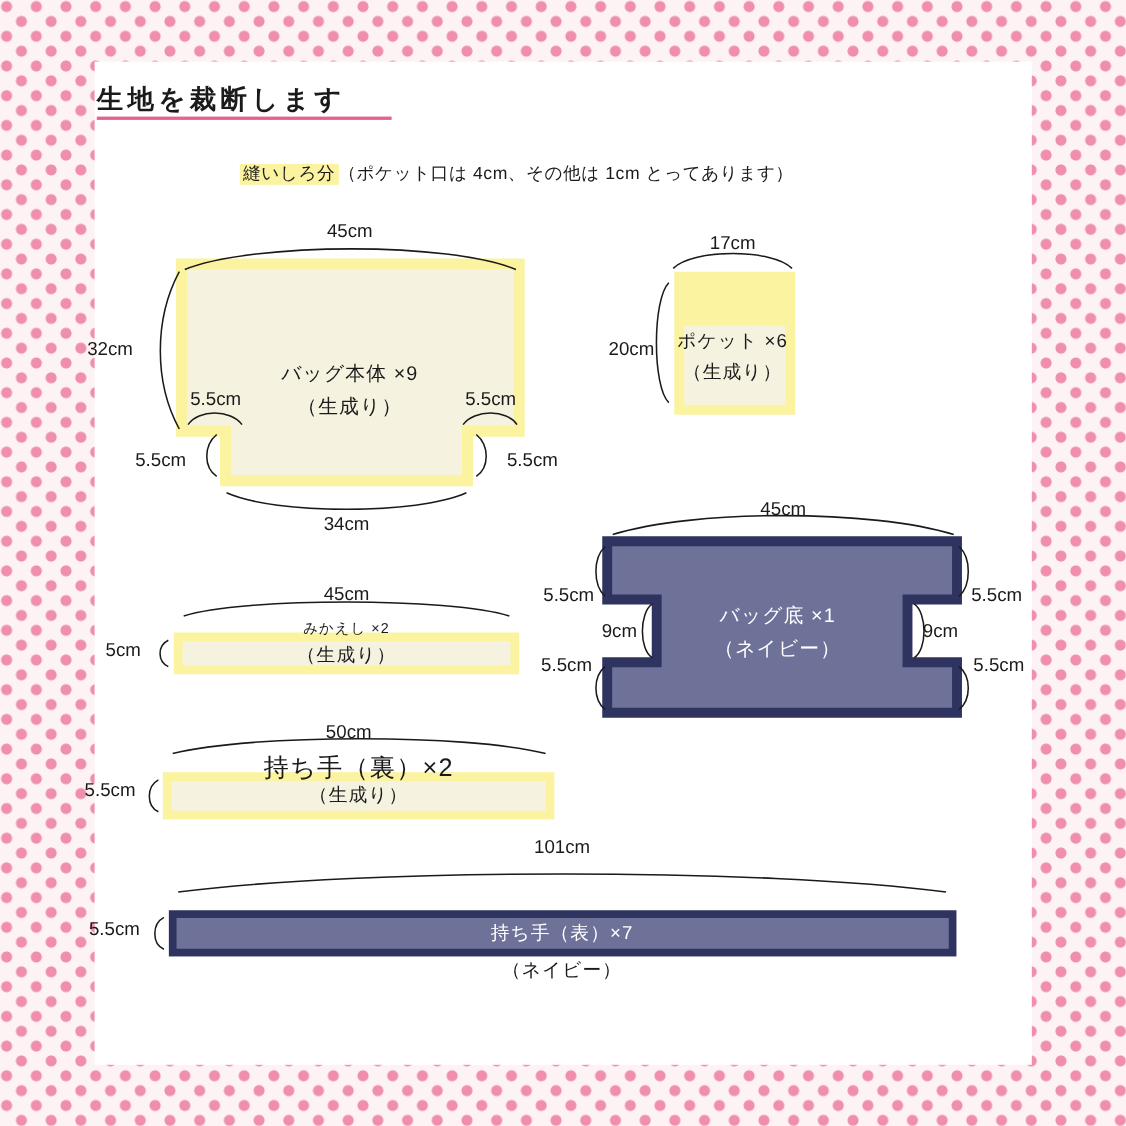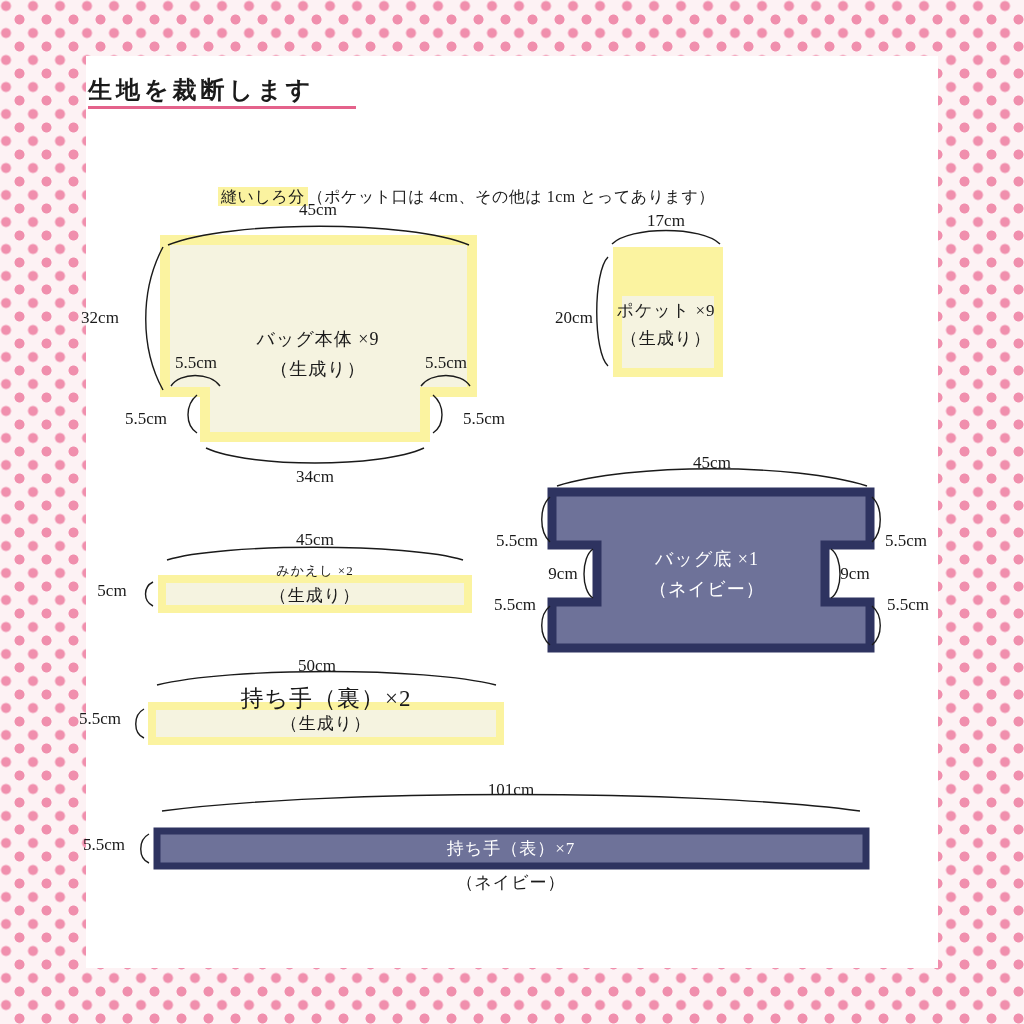--- a/index.html
+++ b/index.html
@@ -10,36 +10,36 @@
   }
   html,body{margin:0;padding:0;}
   #page{
     position:relative;width:1024px;height:1024px;overflow:hidden;
     background-color:var(--dot_bg);
     background-image:
       radial-gradient(circle, var(--dot) 4.6px, transparent 5.4px),
       radial-gradient(circle, var(--dot) 4.6px, transparent 5.4px);
     background-size:27px 27px;
     background-position:6px 6px, 19.5px 19.5px;
-    font-family:Liberation Serif, serif;
+    font-family:Liberation Sans, sans-serif;
     color:var(--text);
   }
   #panel{position:absolute;left:86px;top:56px;right:86px;bottom:56px;background:var(--panel);}
   svg{position:absolute;left:0;top:0;pointer-events:none;}
   .sh-cream{fill:var(--cream);stroke:var(--yellow);}
   .sh-navy{fill:var(--navy_fill);stroke:var(--navy_border);}
   .band{fill:var(--yellow);stroke:none;}
   .arc{fill:none;stroke:var(--text);stroke-width:1.4;}
   .lbl{position:absolute;transform:translate(-50%,-50%);white-space:nowrap;font-size:17px;}
   .pname{font-size:18px;letter-spacing:1px;}
   .wt{color:#ffffff;}
   #title{position:absolute;left:88px;top:74px;font-size:24px;font-weight:bold;letter-spacing:4px;}
   #title-underline{position:absolute;left:88px;top:106px;width:268px;height:3px;background:var(--underline_pink);}
   #intro{position:absolute;left:88px;top:121px;font-size:16px;letter-spacing:0.5px;}
-  #seam-line{position:absolute;left:218px;top:148px;font-size:16px;letter-spacing:0.5px;margin-top:39px;}
+  #seam-line{position:absolute;left:218px;top:148px;font-size:16px;letter-spacing:0.5px;}
   .hl{background:var(--yellow);padding:1px 3px;}
 </style>
 </head>
 <body>
 
 <div id="page">
   <div id="panel"></div>
 
   <svg width="1024" height="1024" viewBox="0 0 1024 1024">
 
@@ -91,21 +91,21 @@
   <div class="lbl" style="left:196px;top:363px">5.5cm</div>
   <div class="lbl" style="left:446px;top:363px">5.5cm</div>
   <div class="lbl" style="left:146px;top:419px">5.5cm</div>
   <div class="lbl" style="left:484px;top:419px">5.5cm</div>
   <div class="lbl" style="left:315px;top:477px">34cm</div>
   <div class="lbl pname" style="left:318px;top:339px">バッグ本体 ×9</div>
   <div class="lbl pname" style="left:318px;top:369px">（生成り）</div>
 
   <div class="lbl" style="left:666px;top:221px">17cm</div>
   <div class="lbl" style="left:574px;top:318px">20cm</div>
-  <div class="lbl pname" style="left:666px;top:310px;font-size:17px">ポケット ×9</div>
+  <div class="lbl pname" style="left:666px;top:310px;font-size:17px">ポケット ×6</div>
   <div class="lbl pname" style="left:666px;top:338px;font-size:17px">（生成り）</div>
 
   <div class="lbl" style="left:712px;top:463px">45cm</div>
   <div class="lbl" style="left:517px;top:541px">5.5cm</div>
   <div class="lbl" style="left:563px;top:574px">9cm</div>
   <div class="lbl" style="left:515px;top:605px">5.5cm</div>
   <div class="lbl" style="left:906px;top:541px">5.5cm</div>
   <div class="lbl" style="left:855px;top:574px">9cm</div>
   <div class="lbl" style="left:908px;top:605px">5.5cm</div>
   <div class="lbl pname wt" style="left:707px;top:559px">バッグ底 ×1</div>
@@ -114,17 +114,17 @@
   <div class="lbl" style="left:315px;top:540px">45cm</div>
   <div class="lbl" style="left:112px;top:591px">5cm</div>
   <div class="lbl pname" style="left:315px;top:571px;font-size:13px">みかえし ×2</div>
   <div class="lbl pname" style="left:315px;top:595px;font-size:17px">（生成り）</div>
 
   <div class="lbl" style="left:317px;top:666px">50cm</div>
   <div class="lbl" style="left:100px;top:719px">5.5cm</div>
   <div class="lbl pname" style="left:326px;top:698px;font-size:23px">持ち手（裏）×2</div>
   <div class="lbl pname" style="left:326px;top:723px;font-size:17px">（生成り）</div>
 
-  <div class="lbl" style="left:511px;top:790px">101cm</div>
+  <div class="lbl" style="left:511px;top:770px">101cm</div>
   <div class="lbl" style="left:104px;top:845px">5.5cm</div>
   <div class="lbl pname wt" style="left:511px;top:848px;font-size:17px">持ち手（表）×7</div>
   <div class="lbl pname" style="left:511px;top:882px;font-size:17px">（ネイビー）</div>
 </div>
 
 </body></html>

